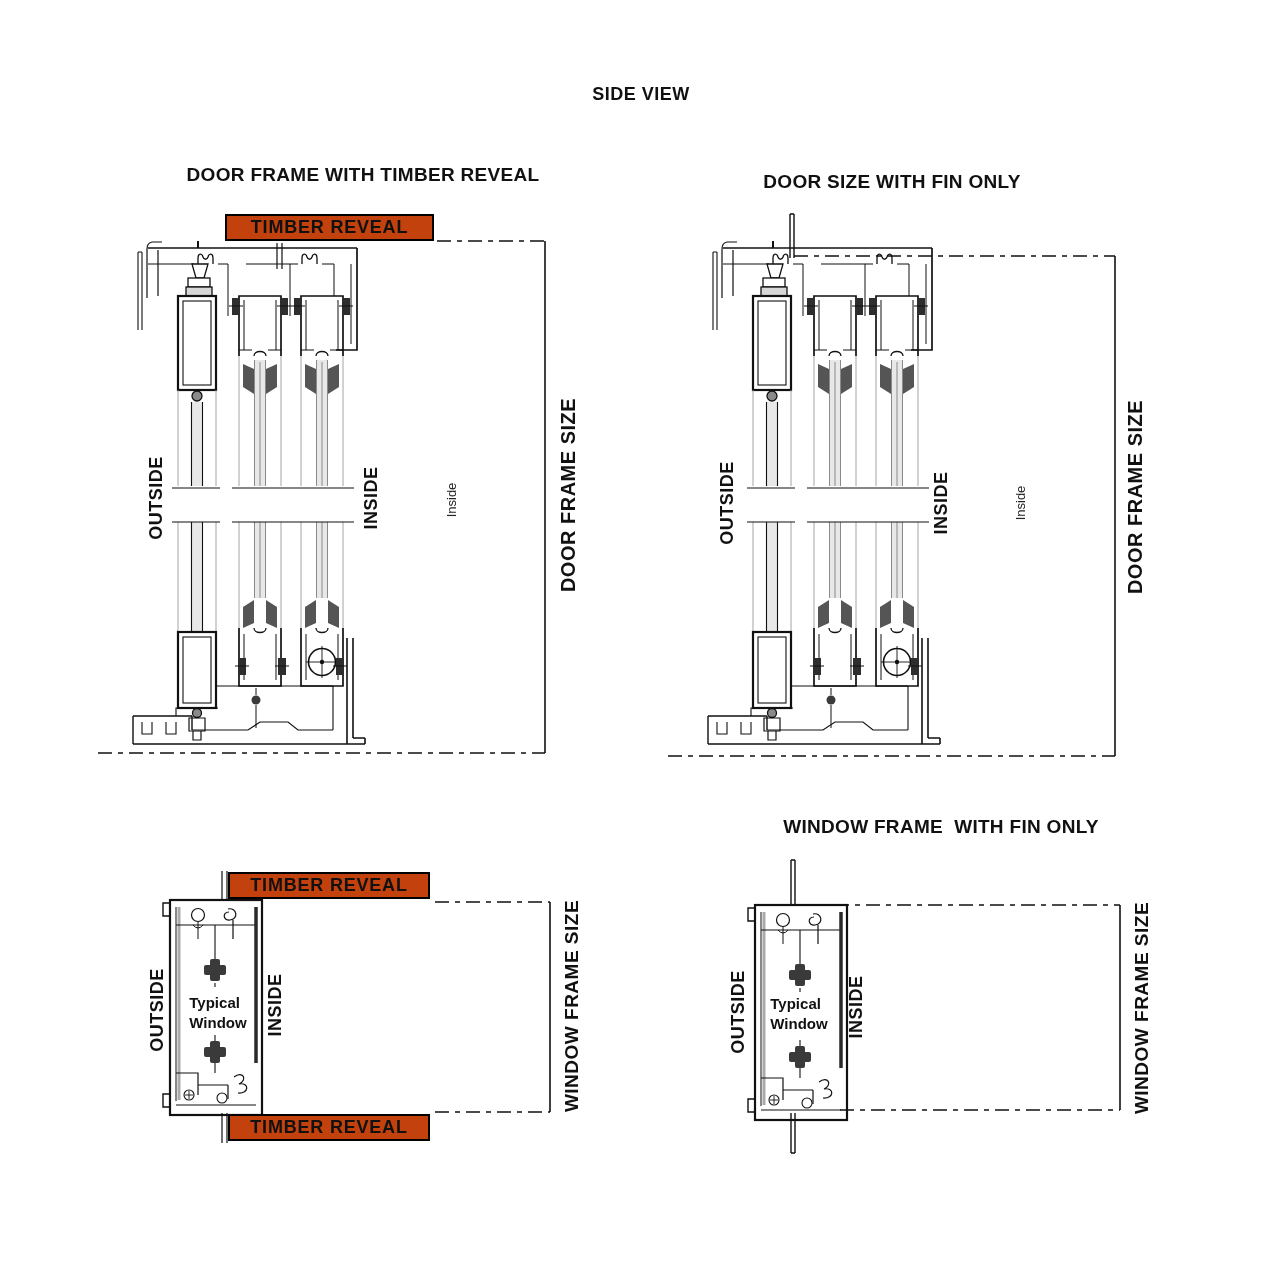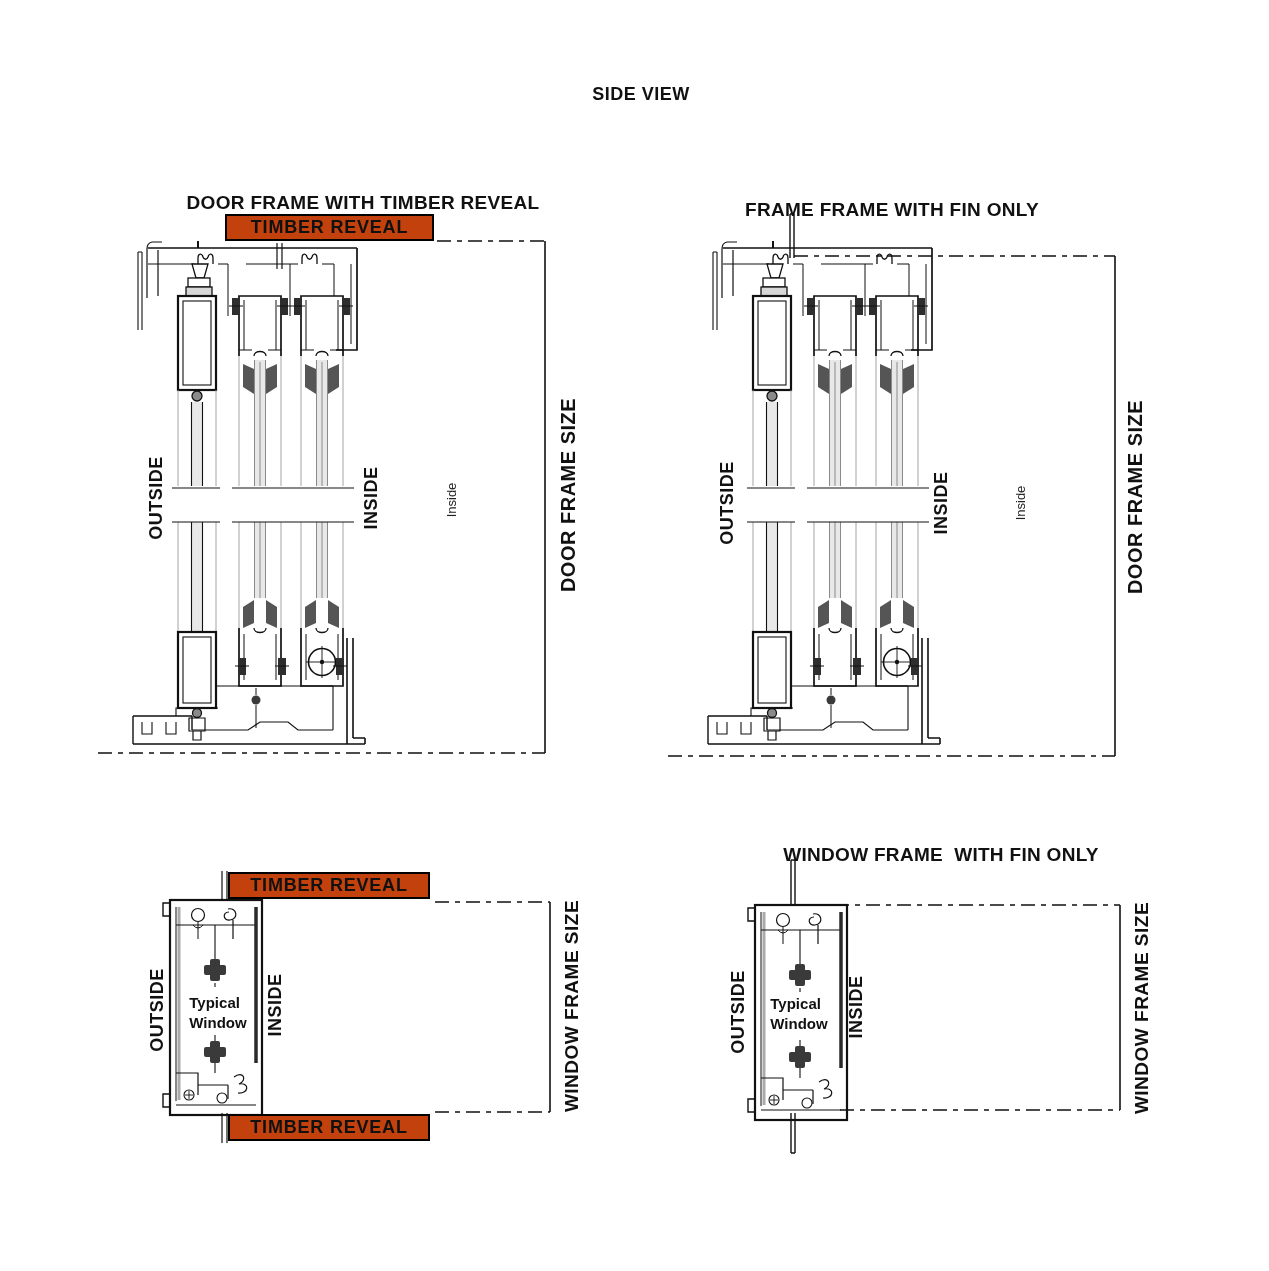--- a/index.html
+++ b/index.html
@@ -6,21 +6,21 @@
   #page{
     position:relative;width:1269px;height:1271px;background:#fff;overflow:hidden;
     font-family:"Liberation Sans",sans-serif;color:#111;
   }
   .title{
     position:absolute;transform:translateX(-50%);font-weight:bold;font-size:18px;
     letter-spacing:0.5px;white-space:pre;
   }
   .heading{
     position:absolute;transform:translateX(-50%);font-weight:bold;font-size:19px;
-    letter-spacing:0.3px;white-space:pre;margin-top:28px;
+    letter-spacing:0.3px;white-space:pre;
   }
   .tbox{
     position:absolute;background:#c2410c;border:2.5px solid #000;
     display:flex;align-items:center;justify-content:center;
     font-weight:bold;font-size:18px;letter-spacing:0.8px;white-space:nowrap;
     box-sizing:border-box;z-index:5;
   }
   .rot{
     position:absolute;transform:translate(-50%,-50%) rotate(-90deg);
     white-space:nowrap;z-index:4;
@@ -158,21 +158,21 @@
           <circle cx="62" cy="203" r="5" stroke-width="1.1"></circle>
           <path d="M16 210 H96" stroke-width="1.2"></path>
         </g>
       </g>
     </defs>
   </svg>
 
   <div class="title" style="left:641px;top:84px">SIDE VIEW</div>
 
   <div class="heading" style="left:363px;top:164px">DOOR FRAME WITH TIMBER REVEAL</div>
-  <div class="heading" style="left:892px;top:171px">FRAME FRAME WITH FIN ONLY</div>
+  <div class="heading" style="left:892px;top:171px">DOOR SIZE WITH FIN ONLY</div>
   <div class="heading" style="left:941px;top:816px">WINDOW FRAME  WITH FIN ONLY</div>
 
   <svg class="quad" style="left:95px;top:205px" width="500" height="575" viewBox="0 0 500 575">
     <use href="#door-sym" x="33" y="33"></use>
     <g stroke="#111" fill="none">
       <path d="M182 38 V64 M187 38 V64" stroke-width="1.2"></path>
     </g>
     <g stroke="#111" fill="none">
       <path d="M342 36 H450" stroke-width="1.4" stroke-dasharray="14 6 5 6"></path>
       <path d="M450 36 V548" stroke-width="1.6"></path>

